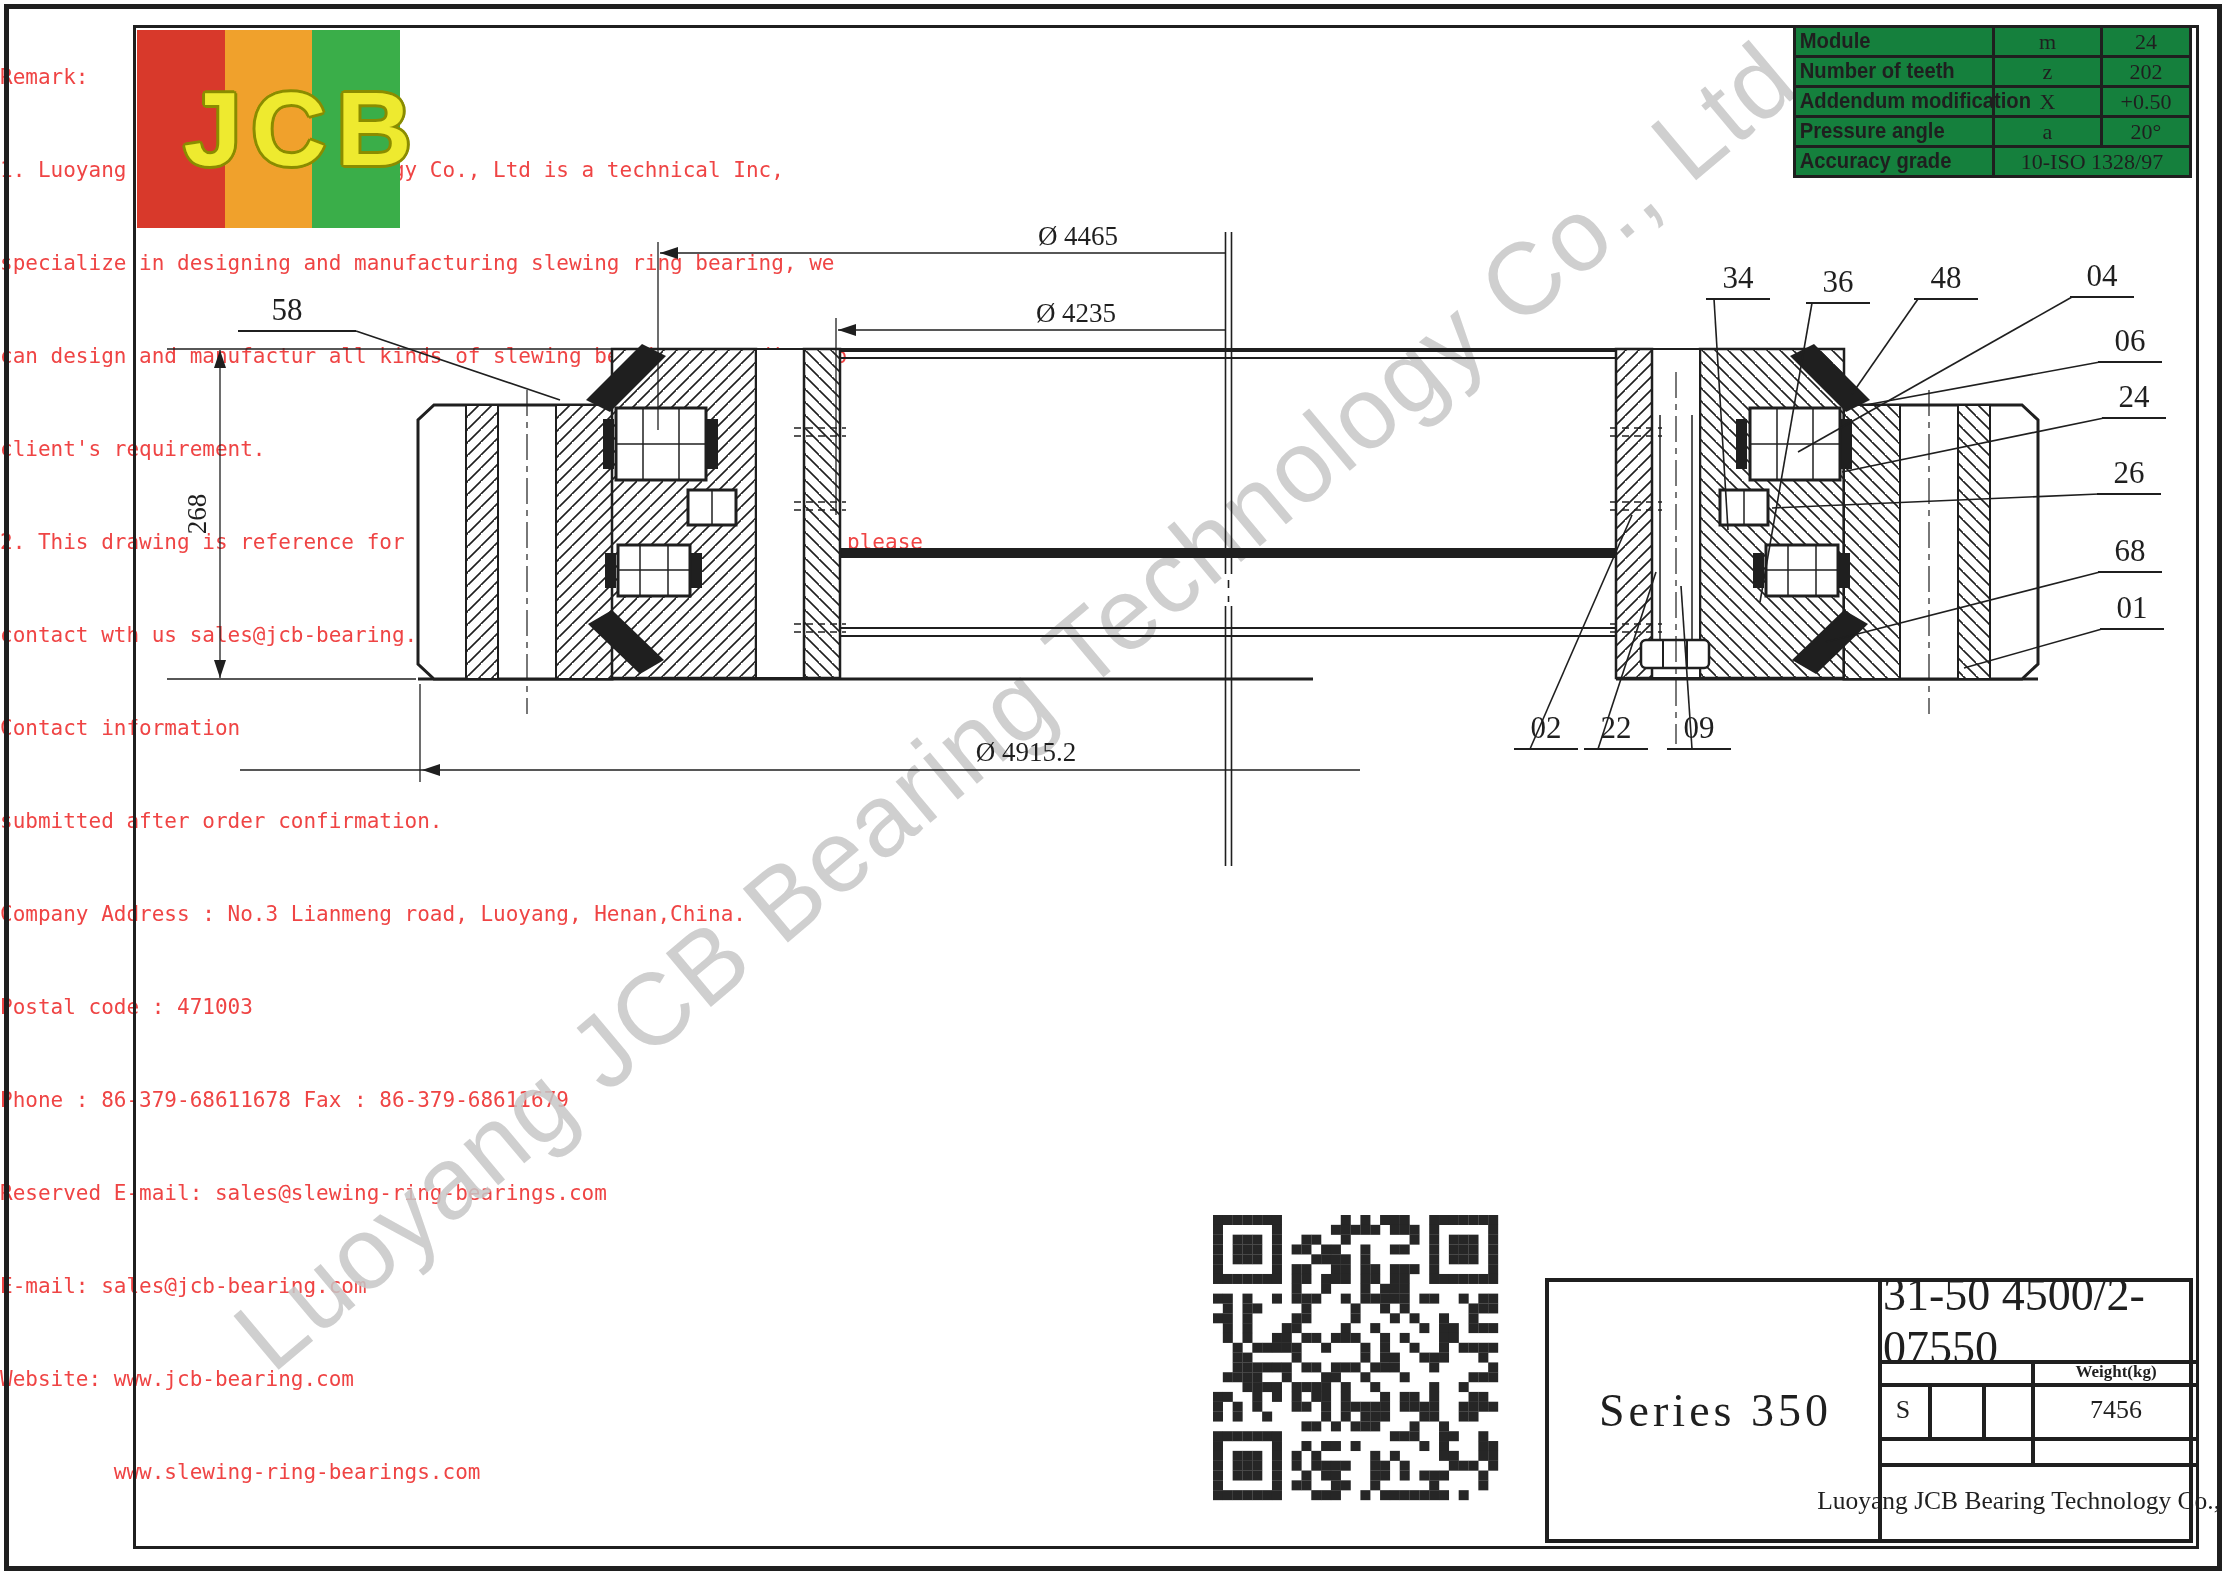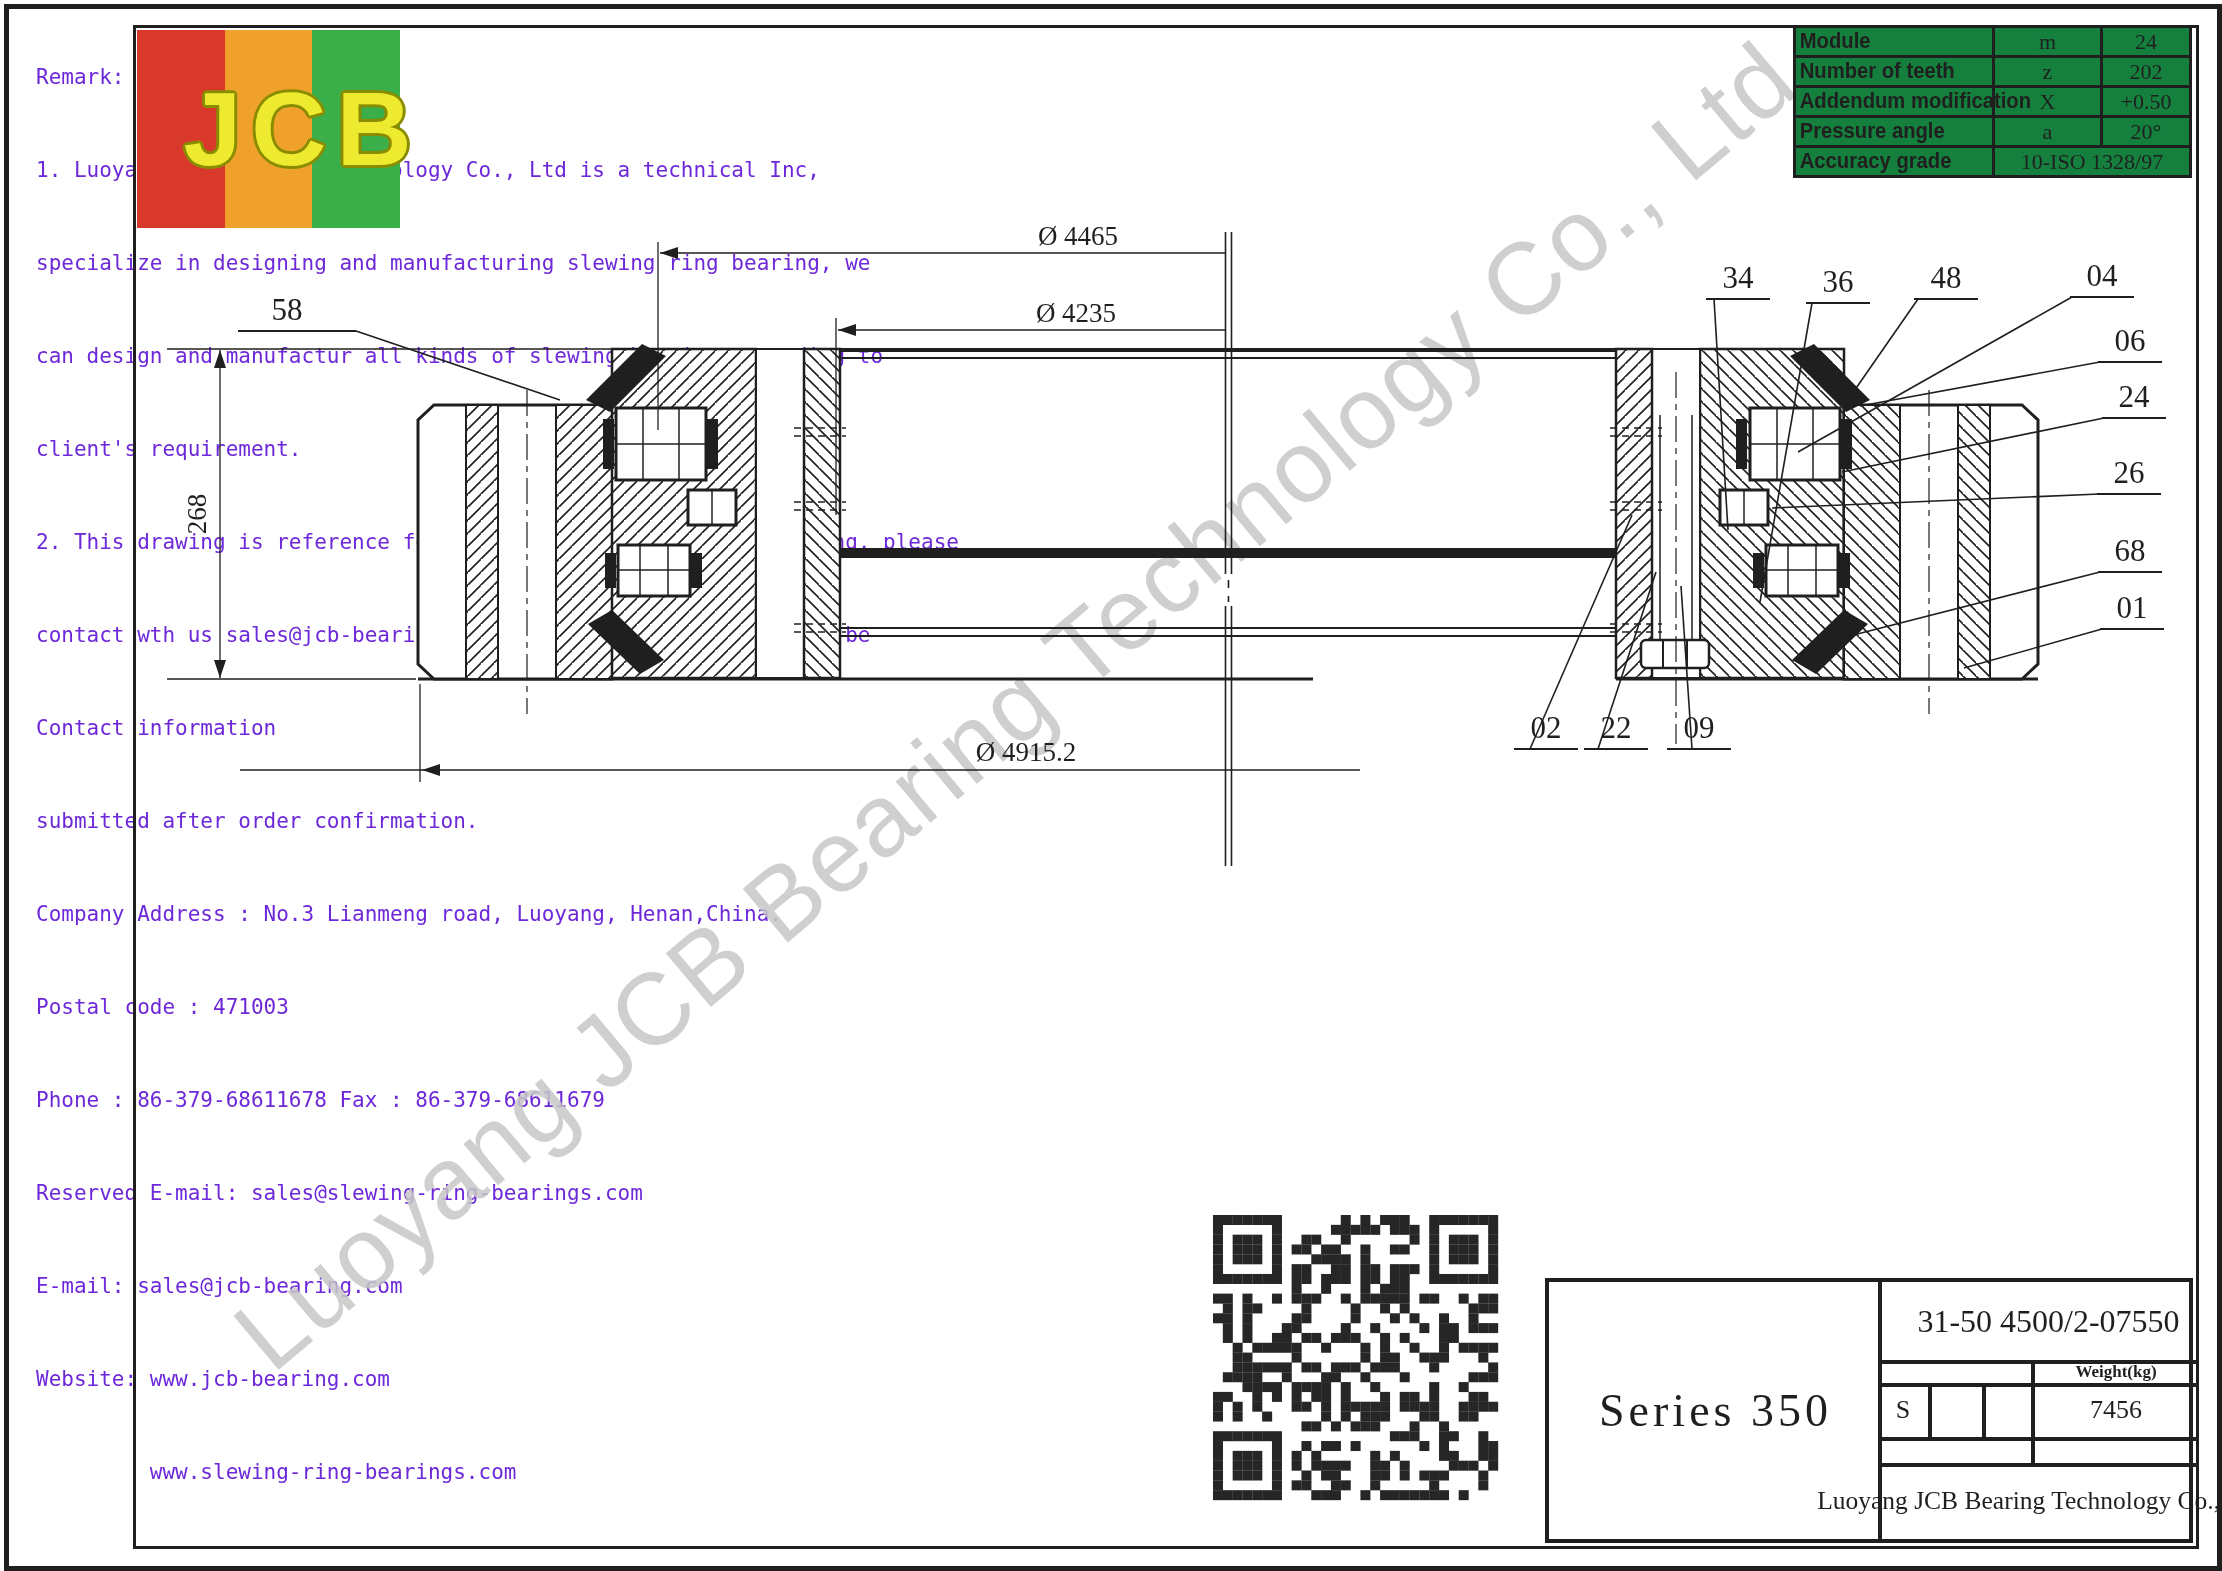--- a/index.html
+++ b/index.html
@@ -34,29 +34,29 @@
   #param-table .pval{flex:1;justify-content:center;border-left:3px solid #1f1f1f;
      font-family:"Liberation Serif", serif;font-size:22px;}
   #param-table .pspan{flex:1;justify-content:center;border-left:3px solid #1f1f1f;
      font-family:"Liberation Serif", serif;font-size:22px;}
   
   #drawing{left:0;top:0;width:2222px;height:1571px;z-index:2;}
   text.dim{font-family:"Liberation Serif", serif;font-size:27px;fill:#1f1f1f;}
   text.callout{font-family:"Liberation Serif", serif;font-size:31px;fill:#1f1f1f;}
   
   #remark{left:283px;top:935px;z-index:3;font-family:"DejaVu Sans Mono", monospace;
-     font-size:21px;line-height:31px;white-space:pre;color:#6d28d9;margin-left:36px;}
+     font-size:21px;line-height:31px;white-space:pre;color:#ef4444;}
   
   #title-block{left:1545px;top:1278px;width:648px;height:265px;border:4px solid #1f1f1f;
      box-sizing:border-box;z-index:3;background:transparent;}
   #title-block .line{position:absolute;background:#1f1f1f;}
   #title-block .cell{position:absolute;display:flex;align-items:center;justify-content:center;
      font-family:"Liberation Serif", serif;color:#1f1f1f;}
   #tb-series{left:0;top:0;width:333px;height:257px;font-size:46px;letter-spacing:4px;}
-  #tb-part{left:342px;top:0;width:315px;height:78px;font-size:32px;}
+  #tb-part{left:334px;top:0;width:315px;height:78px;font-size:46px;}
   #tb-weight-label{left:486px;top:78px;width:162px;height:23px;font-size:17px;font-weight:bold;}
   #tb-s{left:329px;top:101px;width:50px;height:54px;font-size:26px;}
   #tb-weight-value{left:486px;top:101px;width:162px;height:54px;font-size:26px;}
   #tb-company{left:333px;top:181px;width:315px;height:76px;font-size:25.5px;white-space:nowrap;}
 </style>
 </head>
 <body>
 
 <div id="watermark" class="abs">Luoyang JCB Bearing Technology Co., Ltd</div>
 

